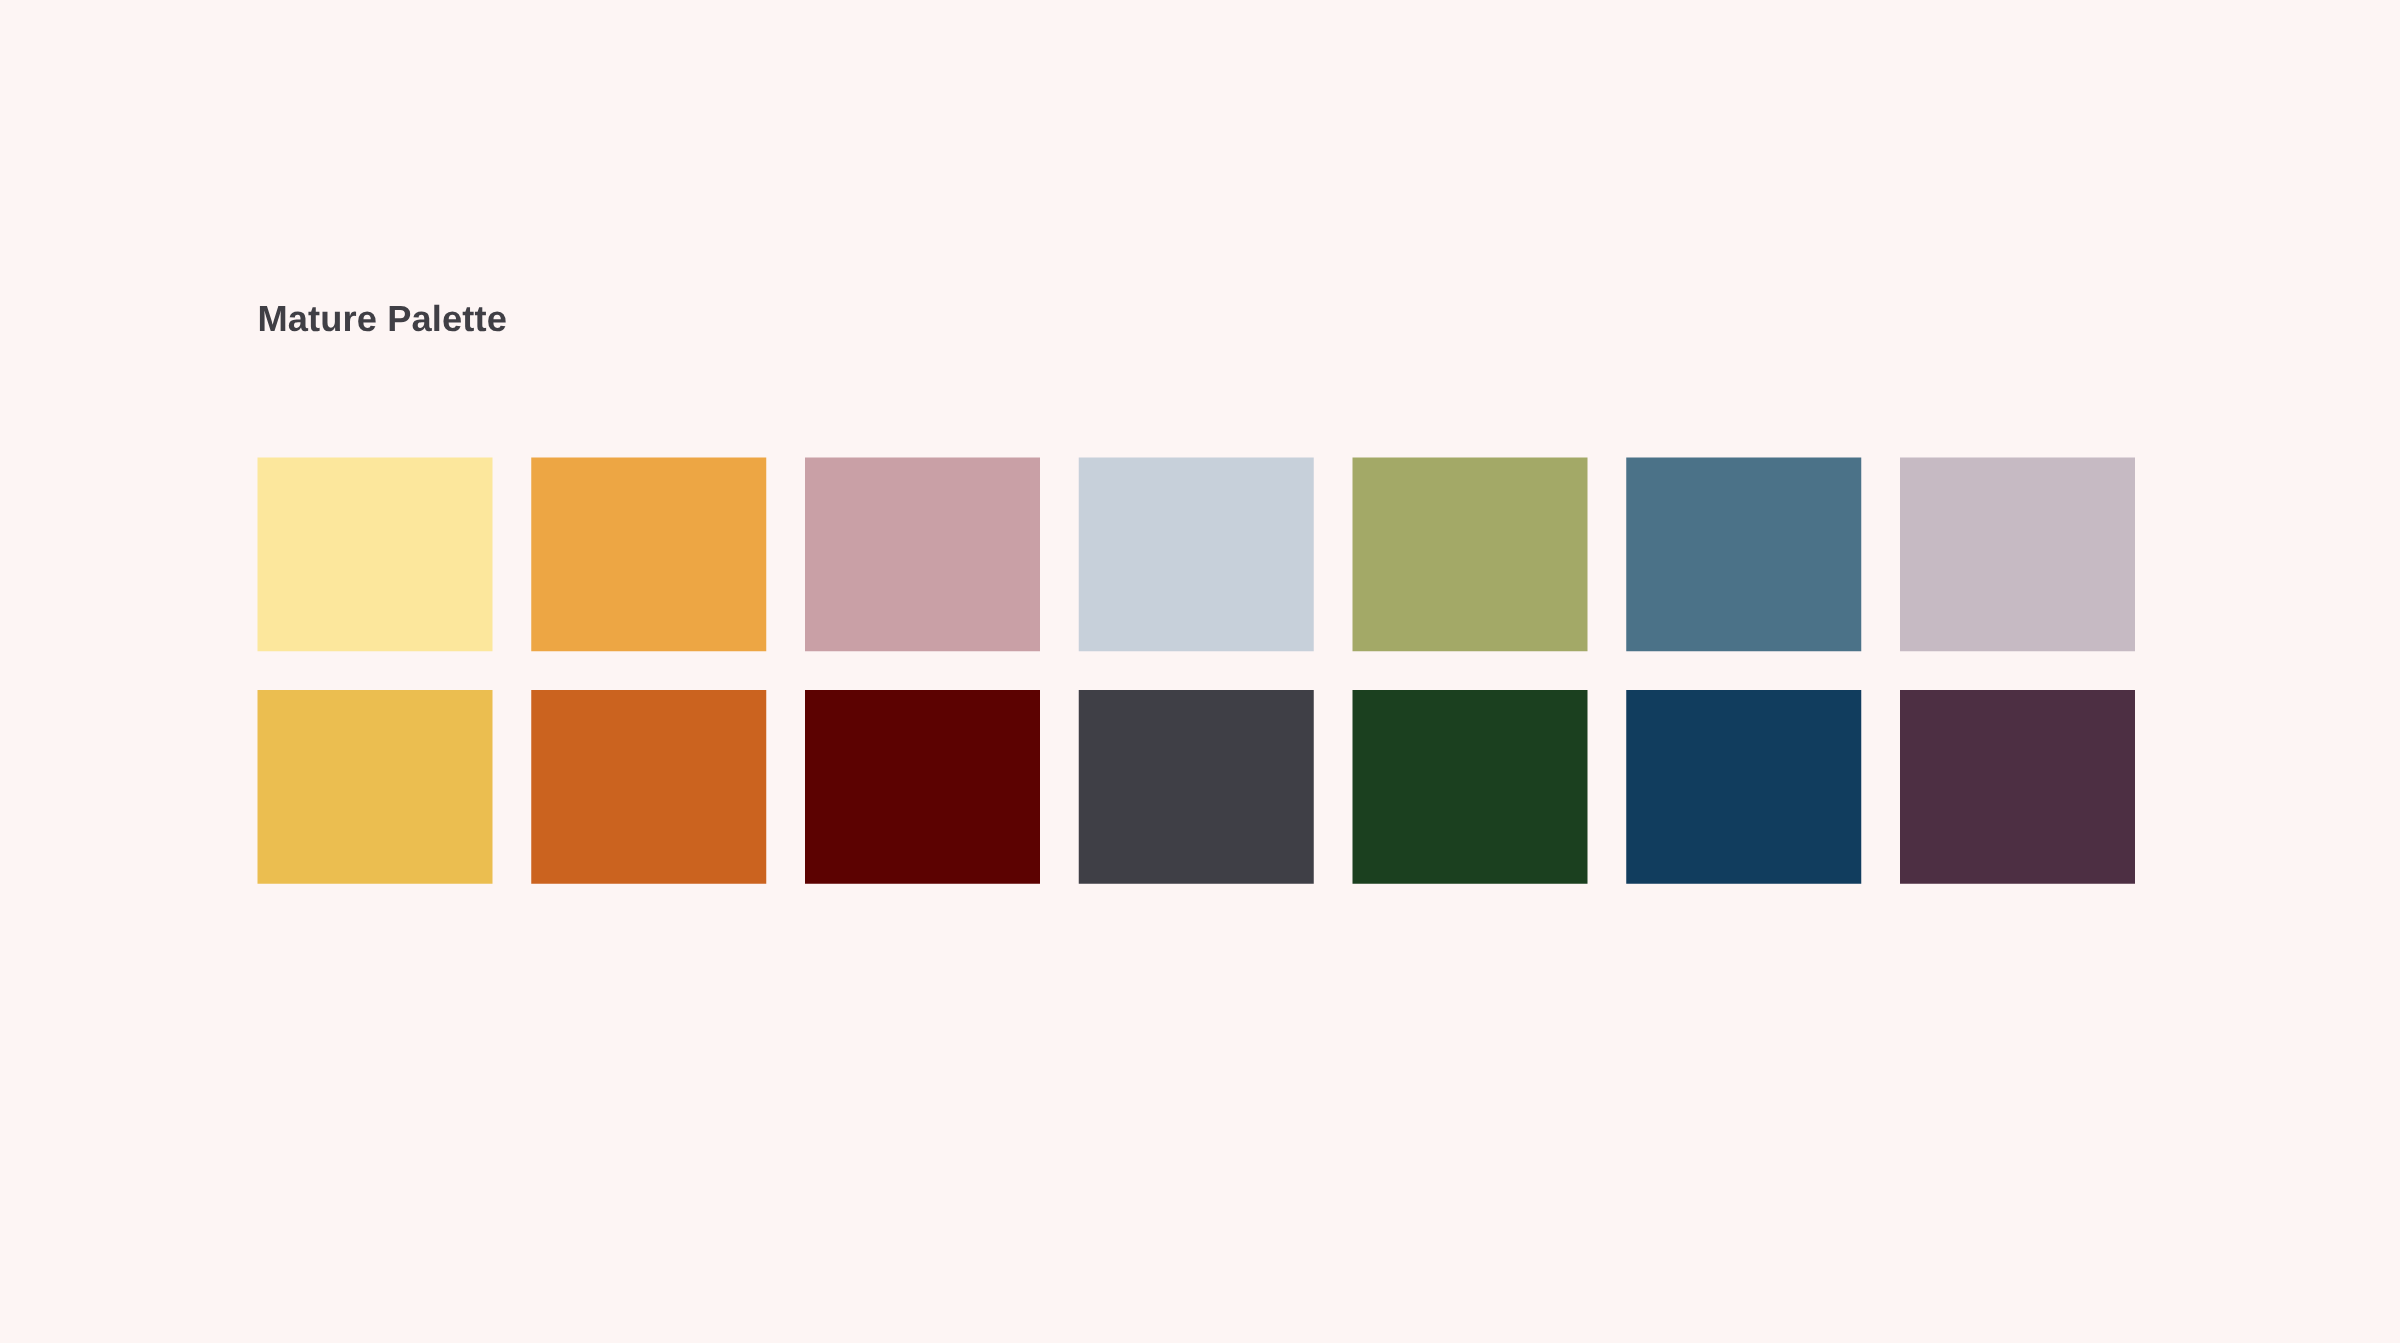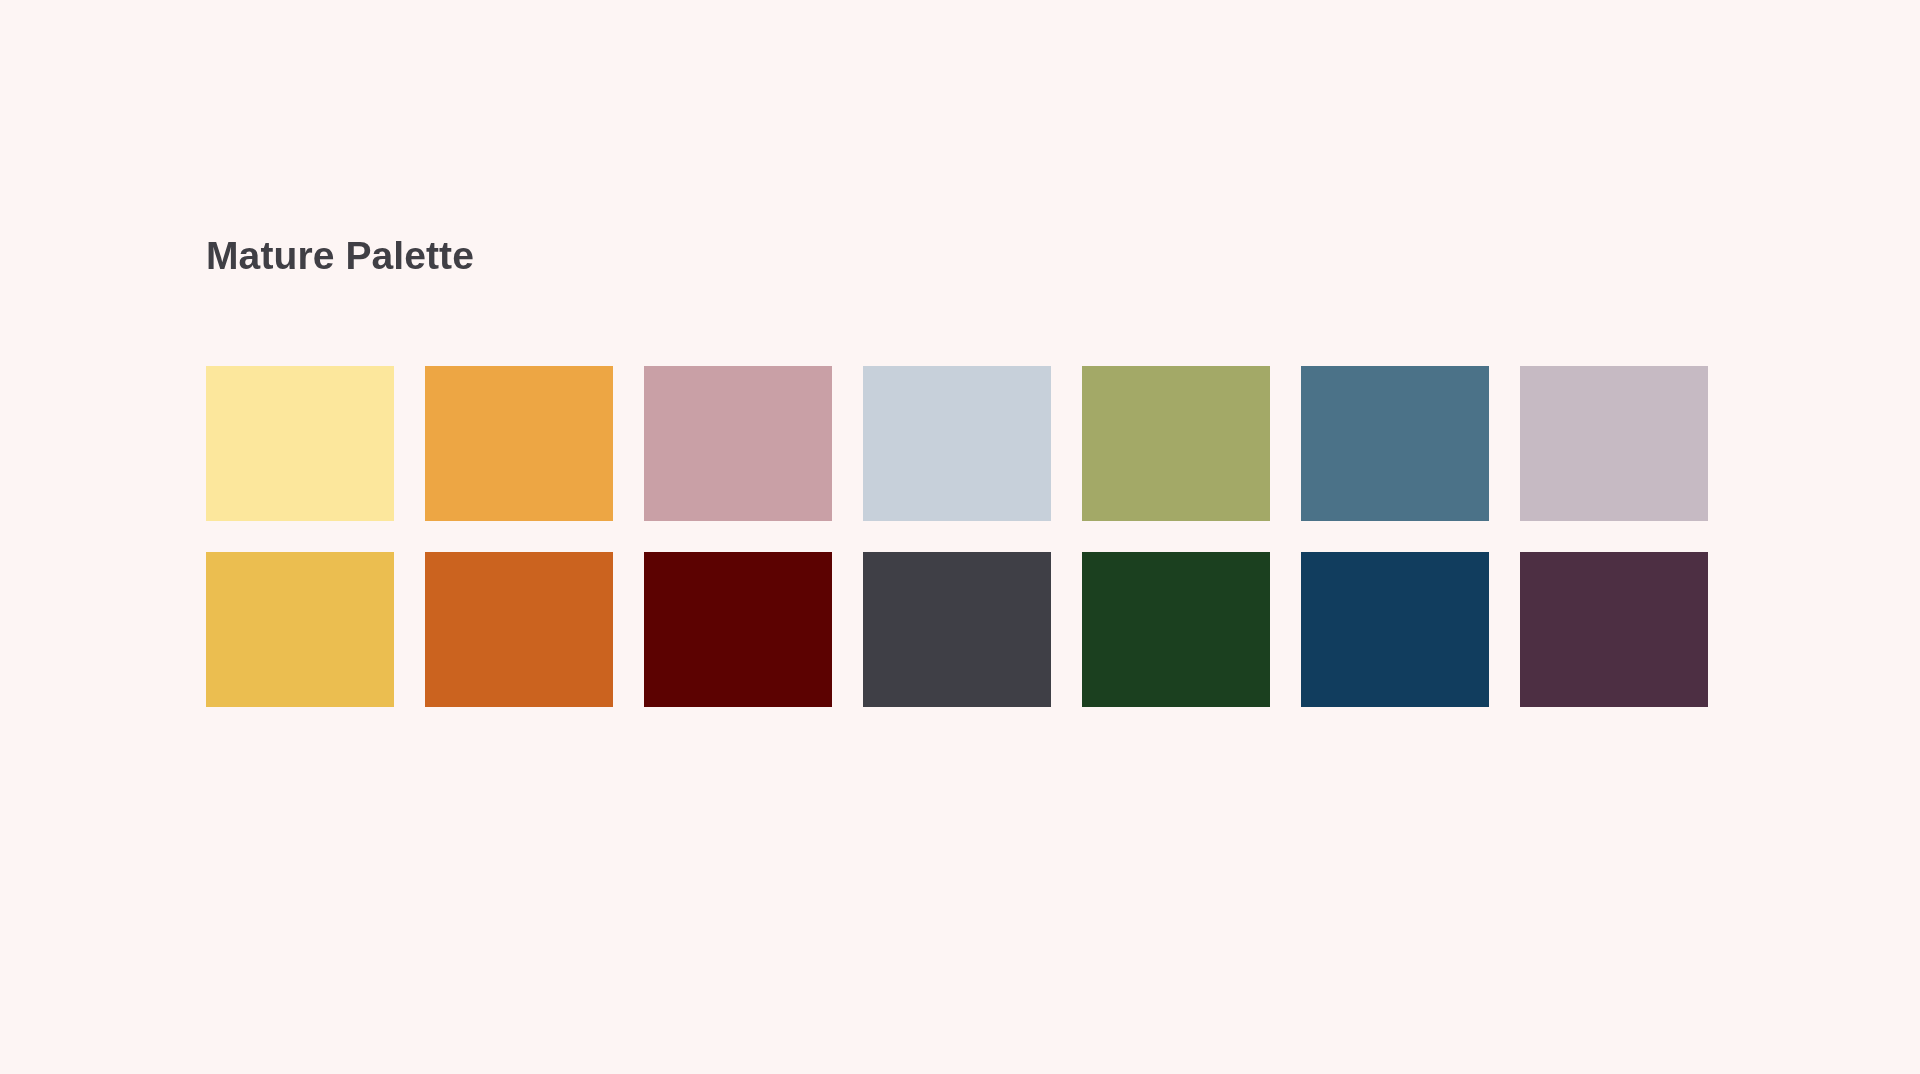--- a/index.html
+++ b/index.html
@@ -21,21 +21,21 @@
     background: #fdf5f4;
   }
   .palette-board {
     position: absolute;
     left: 206px;
     top: 236px;
     width: 1512px;
   }
   .palette-title {
     font-family: "Liberation Sans", sans-serif;
-    font-size: 39px;
+    font-size: 29px;
     font-weight: 600;
     line-height: 40px;
     letter-spacing: 0.1px;
     color: #403f45;
     margin: 0 0 90px 0;
     white-space: nowrap;
   }
   .swatch-grid {
     display: grid;
     grid-template-columns: repeat(7, 188px);

